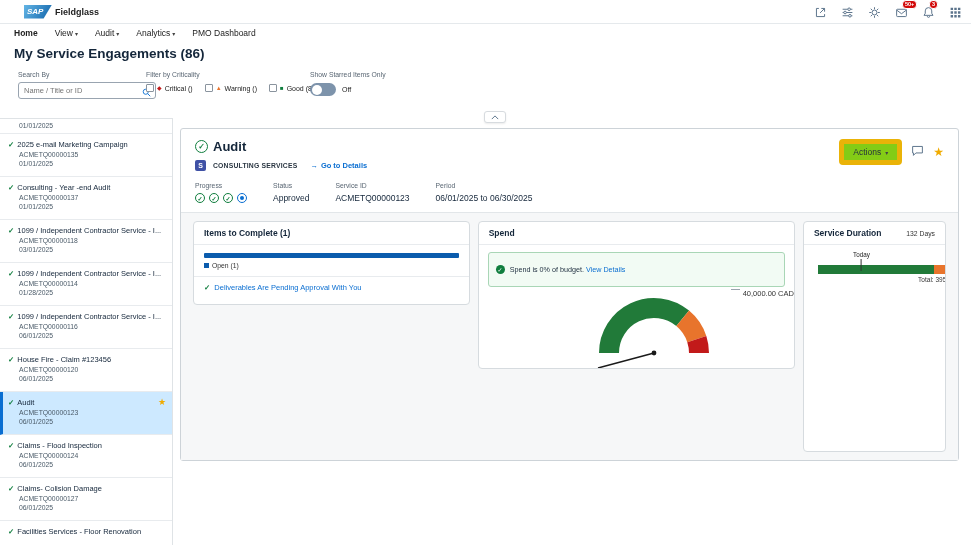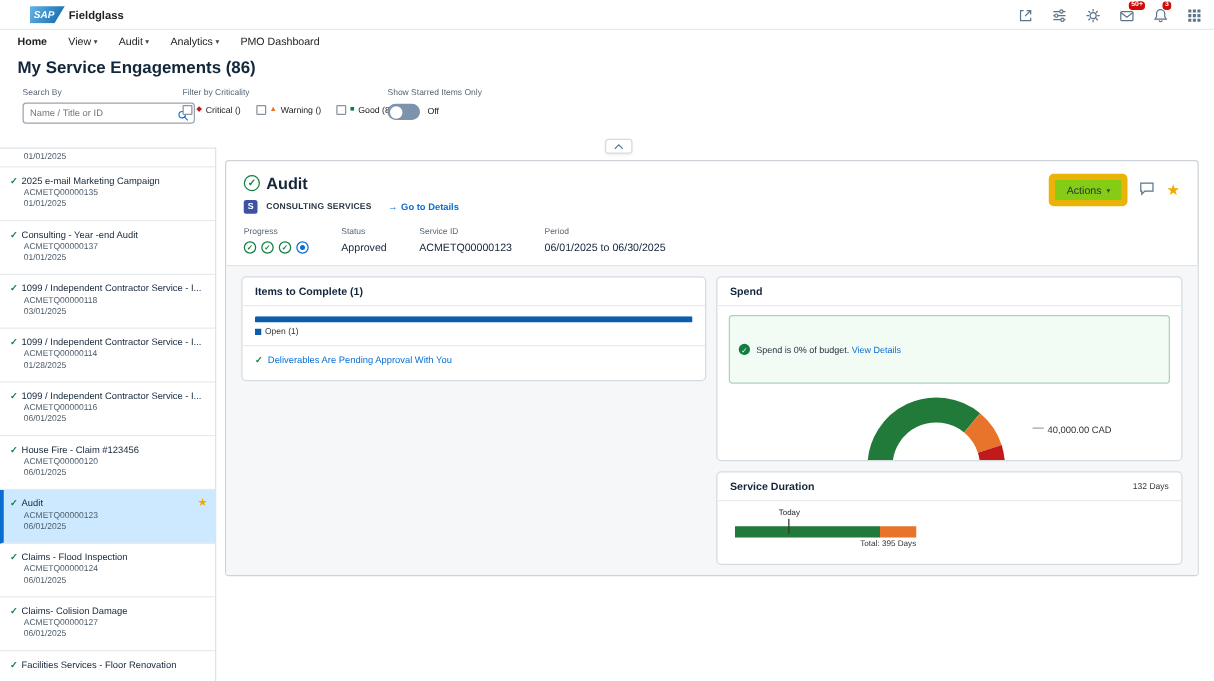--- a/index.html
+++ b/index.html
@@ -70,33 +70,33 @@
   .flabel{font-size:6.8px;color:#596673}
   .fvalue{font-size:8.5px;color:#14263a;margin-top:4px}
   .progress-icons{display:flex;gap:4px;margin-top:4px;align-items:center}
   .pc{width:10px;height:10px;border:1.3px solid var(--green,#107e3e);border-radius:50%;color:var(--green,#107e3e);font-size:6px;display:inline-flex;align-items:center;justify-content:center;font-weight:bold}
   .pd{width:10px;height:10px;border:1.3px solid var(--accent,#0a6ed1);border-radius:50%;position:relative}
   .pd::after{content:"";position:absolute;left:2px;top:2px;width:4px;height:4px;border-radius:50%;background:var(--accent,#0a6ed1)}
   .panel-body{flex:1;background:#f6f7f8;border-top:1px solid #e2e6e9;padding:8px 12px;display:flex;gap:8px;overflow:hidden}
   .card{background:#fff;border:1px solid #d6dbdf;border-radius:4px;overflow:hidden}
   .card-h{display:flex;justify-content:space-between;align-items:center;padding:6px 10px;border-bottom:1px solid #e8ebee;font-size:8.5px;font-weight:bold;color:#14263a}
   .col-left{width:372px}
-  .col-right{flex:1;display:flex;flex-direction:column;gap:8px}
+  .col-right{flex:1;display:flex;flex-direction:row;gap:8px}
   .items-card{height:84px}
   .items-body{padding:8px 10px 0}
   .ibar{height:5px;background:#e5e9ec;border-radius:1px;overflow:hidden}
   .ibar>div{height:100%;background:var(--bar_blue,#0b5cad)}
   .legend{display:flex;align-items:center;gap:3px;margin-top:4px;font-size:6.8px;color:#333}
   .lsq{width:5px;height:5px;background:var(--bar_blue,#0b5cad)}
   .items-link{display:flex;align-items:center;gap:4px;border-top:1px solid #e8ebee;margin:7px -10px 0;padding:6px 10px;font-size:7.5px;color:var(--accent,#0a6ed1);cursor:pointer}
   .spend-card{height:148px}
-  .banner{margin:7px 9px 0;border:1px solid #a9d6b6;background:#f2fbf4;border-radius:3px;display:flex;align-items:center;gap:5px;padding:22px 7px;font-size:7.2px;color:#1d2d3e}
+  .banner{margin:7px 9px 0;border:1px solid #a9d6b6;background:#f2fbf4;border-radius:3px;display:flex;align-items:center;gap:5px;padding:12px 7px;font-size:7.2px;color:#1d2d3e}
   .bcheck{width:9px;height:9px;border-radius:50%;background:var(--green,#107e3e);color:#fff;font-size:6px;display:inline-flex;align-items:center;justify-content:center;flex:none}
   .blink{color:var(--accent,#0a6ed1);cursor:pointer}
-  .gauge-row{display:flex;align-items:center;padding-left:100px;margin-top:2px}
+  .gauge-row{display:flex;align-items:flex-start;padding-left:100px;margin-top:2px}
   .gtick{width:9px;height:1px;background:#9aa4ad;margin:0 3px 20px 2px}
   .gval{font-size:7.5px;color:#333;margin-bottom:17px}
   .dur-card{flex:1}
   .days{font-size:6.8px;font-weight:normal;color:#333}
   .dur-body{padding:20px 0 0 14px}
   .dur-wrap{position:relative;width:145px}
   .dur-bar{display:flex;height:9px;width:145px}
   .dur-bar .g{background:var(--gauge_green,#217a39)}
   .dur-bar .o{background:var(--gauge_orange,#e8742c)}
   .dur-today{position:absolute;top:-14px;transform:translateX(-50%);font-size:6.3px;color:#222;text-align:center}

